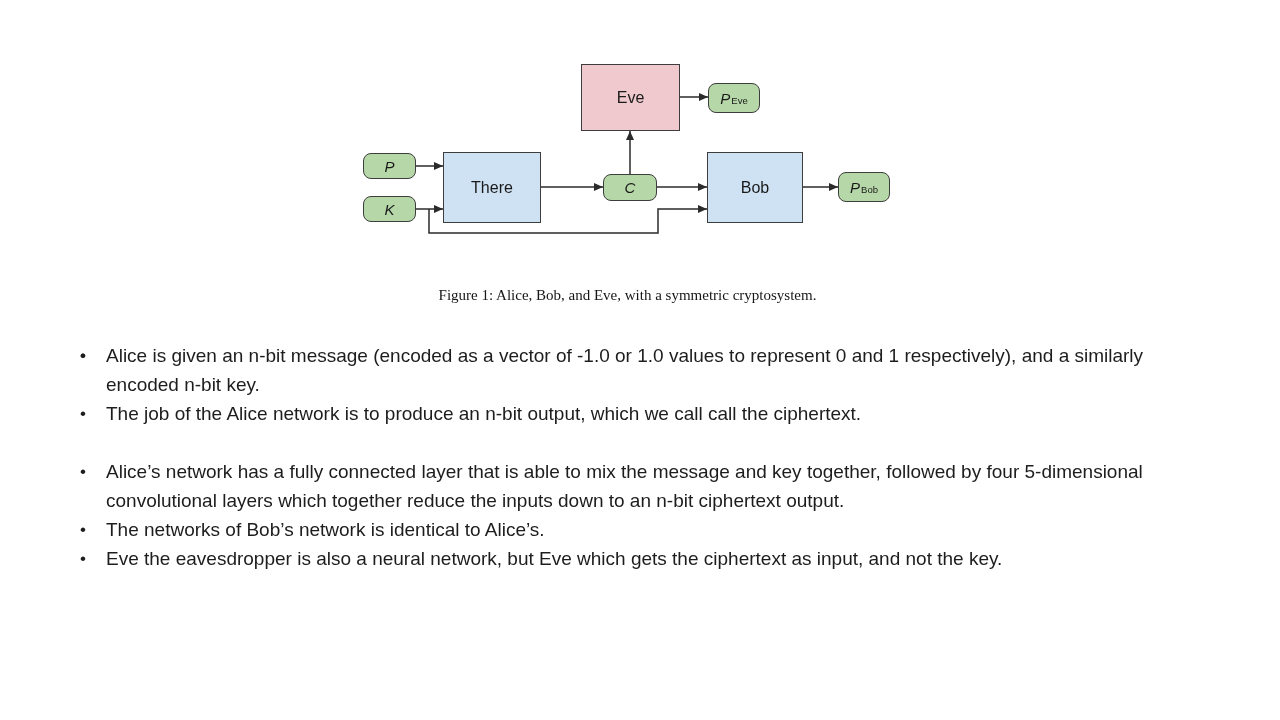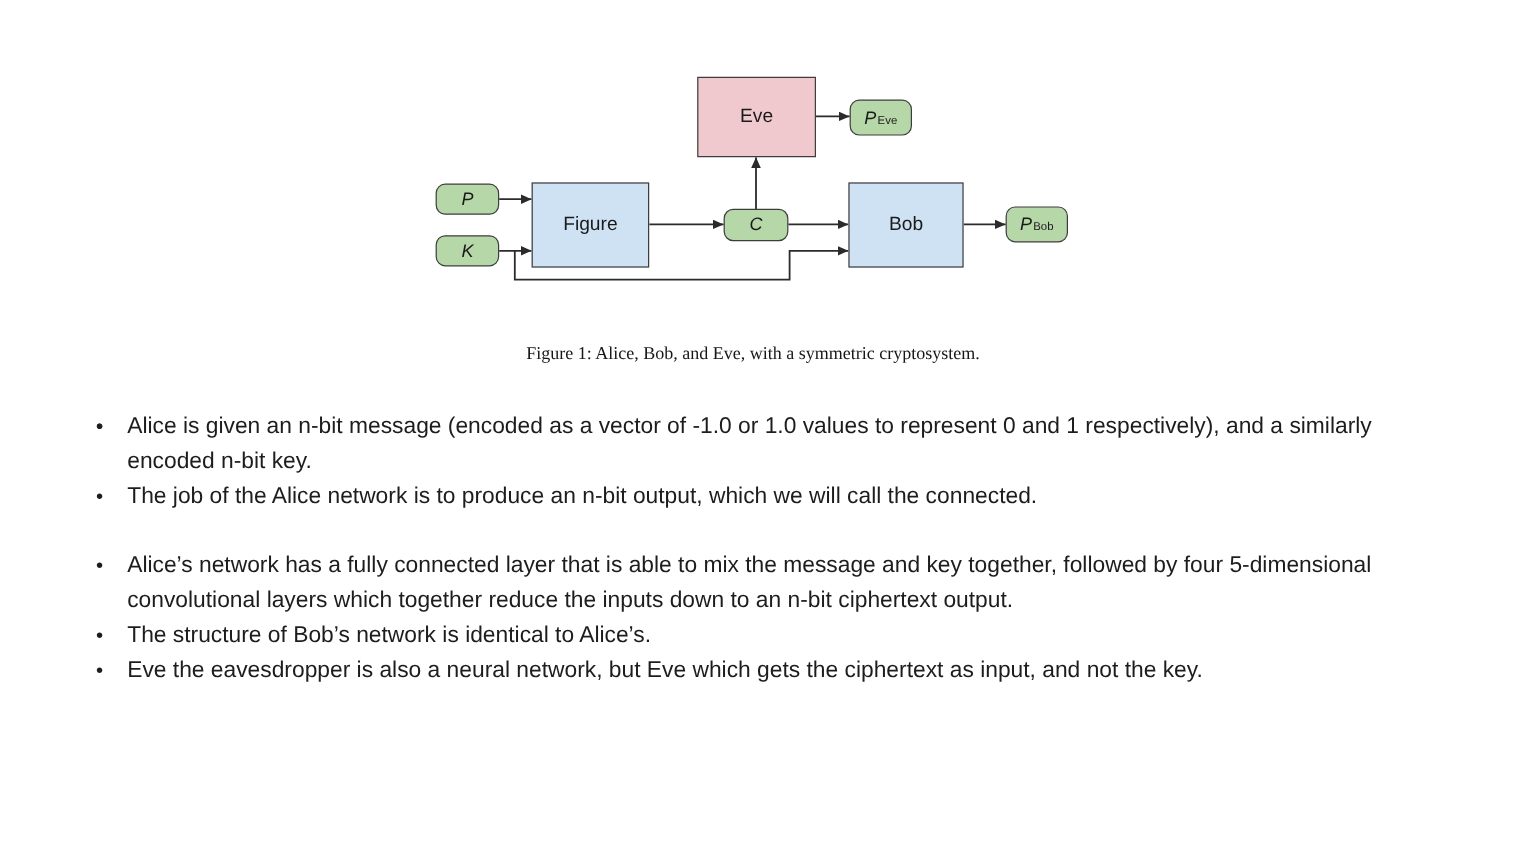--- a/index.html
+++ b/index.html
@@ -88,21 +88,21 @@
 
     <div class="node pill" id="p-box">
       <span class="var">P</span>
     </div>
 
     <div class="node pill" id="k-box">
       <span class="var">K</span>
     </div>
 
     <div class="node rect-blue node-big" id="alice-box">
-      <span>Figure</span>
+      <span>There</span>
     </div>
 
     <div class="node pill" id="c-box">
       <span class="var">C</span>
     </div>
 
     <div class="node rect-blue node-big" id="bob-box">
       <span>Bob</span>
     </div>
 
@@ -119,31 +119,31 @@
     <ul>
       <li>
         <span class="dot">•</span>
       </li>
       <li>
         <span class="dot">•</span>
         <span>Alice is given an n-bit message (encoded as a vector of -1.0 or 1.0 values to represent 0 and 1 respectively), and a similarly encoded n-bit key.</span>
       </li>
       <li>
         <span class="dot">•</span>
-        <span>The job of the Alice network is to produce an n-bit output, which we will call the connected.</span>
+        <span>The job of the Alice network is to produce an n-bit output, which we call call the ciphertext.</span>
       </li>
     </ul>
     <ul class="group2">
       <li>
         <span class="dot">•</span>
         <span>Alice’s network has a fully connected layer that is able to mix the message and key together, followed by four 5-dimensional convolutional layers which together reduce the inputs down to an n-bit ciphertext output.</span>
       </li>
       <li>
         <span class="dot">•</span>
-        <span>The structure of Bob’s network is identical to Alice’s.</span>
+        <span>The networks of Bob’s network is identical to Alice’s.</span>
       </li>
       <li>
         <span class="dot">•</span>
         <span>Eve the eavesdropper is also a neural network, but Eve which gets the ciphertext as input, and not the key.</span>
       </li>
     </ul>
   </div>
 
 </div>
 

